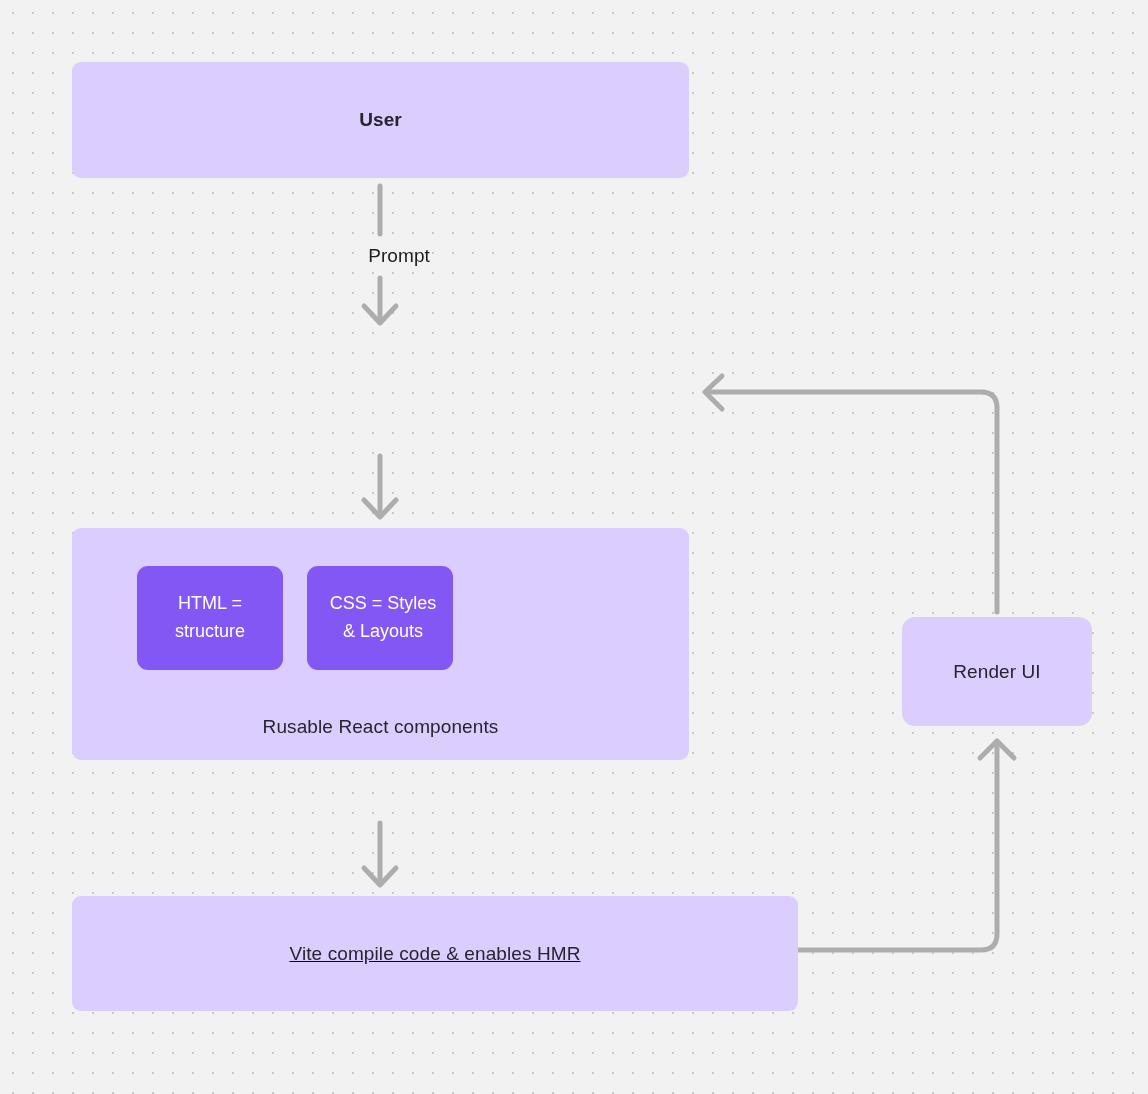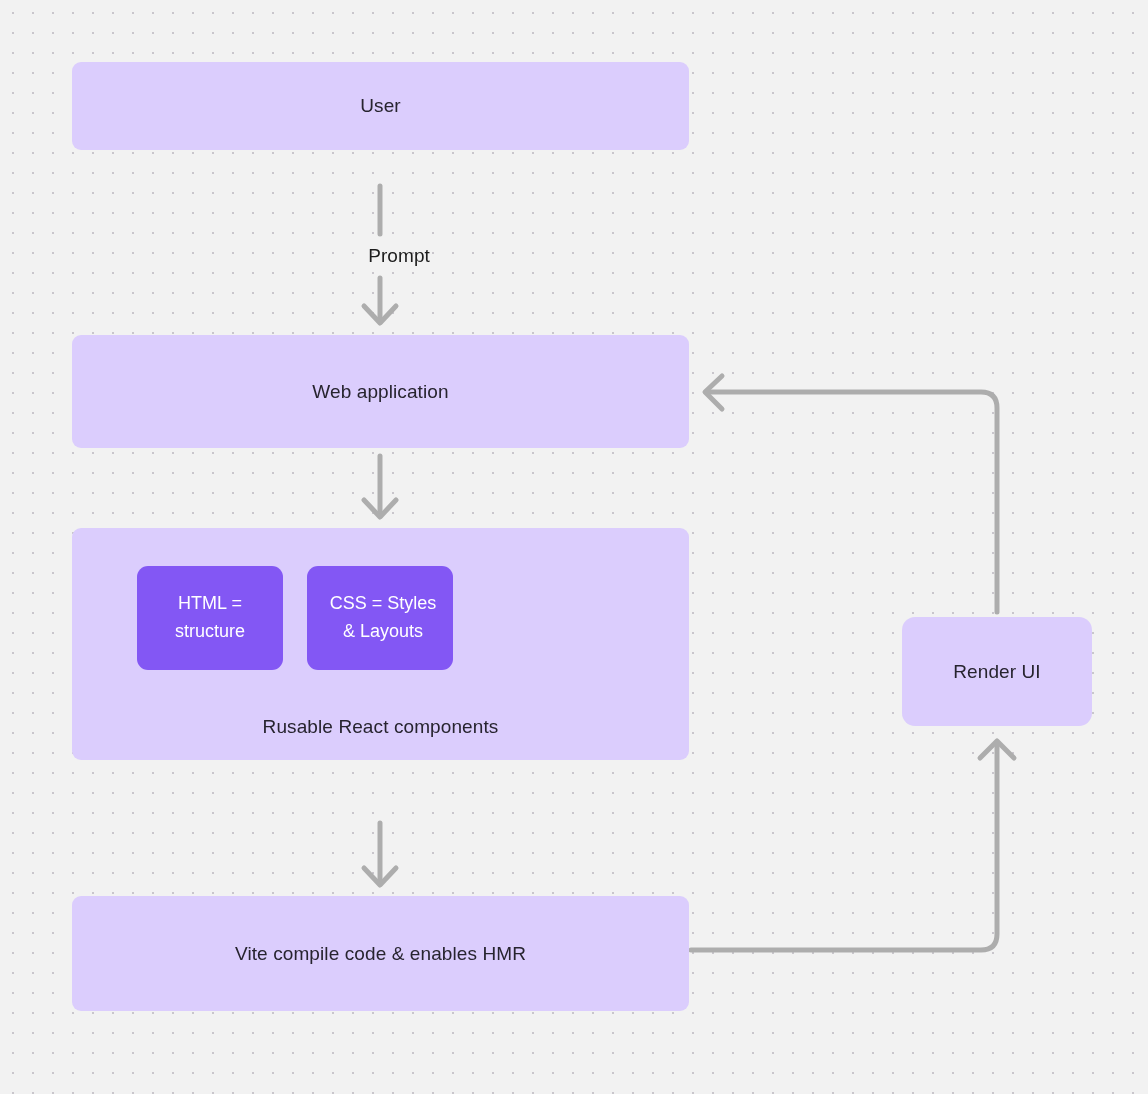--- a/index.html
+++ b/index.html
@@ -37,25 +37,25 @@
   .node-label {
     color: #27242f;
     font-size: 19px;
     line-height: 1.32;
     text-align: center;
     letter-spacing: 0.1px;
     white-space: pre-line;
   }
 
   
-  #node-user       { left: 72px;  top: 62px;  width: 617px; height: 88px; }
+  #node-user       { left: 72px;  top: 62px;  width: 617px; height: 116px; font-weight: bold; }
   #node-webapp     { left: 72px;  top: 335px; width: 617px; height: 113px; }
   #node-components { left: 72px;  top: 528px; width: 617px; height: 232px;
                      align-items: flex-start; justify-content: flex-start; }
-  #node-vite       { left: 72px;  top: 896px; width: 617px; height: 115px; }
+  #node-vite       { left: 72px;  top: 896px; width: 726px; height: 115px; text-decoration: underline; }
   #node-render     { left: 902px; top: 617px; width: 190px; height: 109px; border-radius: 13px; }
 
   
   #chip-row {
     position: absolute;
     left: 65px;
     top: 38px;
     display: flex;
     gap: 24px;
   }
@@ -144,23 +144,20 @@
     <path d="M 997 612 L 997 408 Q 997 392 981 392 L 706 392"></path>
     <polyline points="722,376 705,392 722,409"></polyline>
   </svg>
 
   <div class="node" id="node-user">
     <span class="node-label">User</span>
   </div>
 
   <div class="edge-label" id="label-prompt">Prompt</div>
 
-  <div class="node" id="node-webapp">
-    <span class="node-label">Web application</span>
-  </div>
 
   <div class="node" id="node-components">
 
     <div id="chip-row">
       <div class="chip" id="chip-html">
         <span class="chip-label">HTML =
 structure</span>
       </div>
       <div class="chip" id="chip-css">
         <span class="chip-label">CSS = Styles

